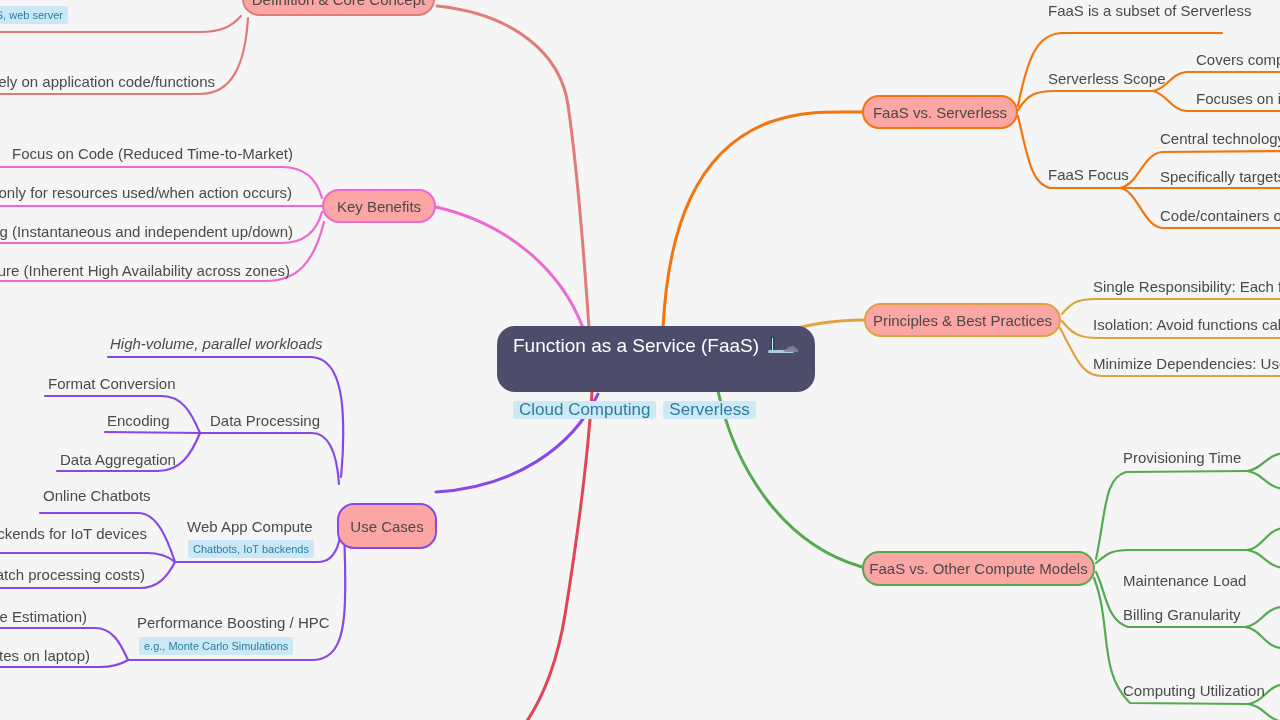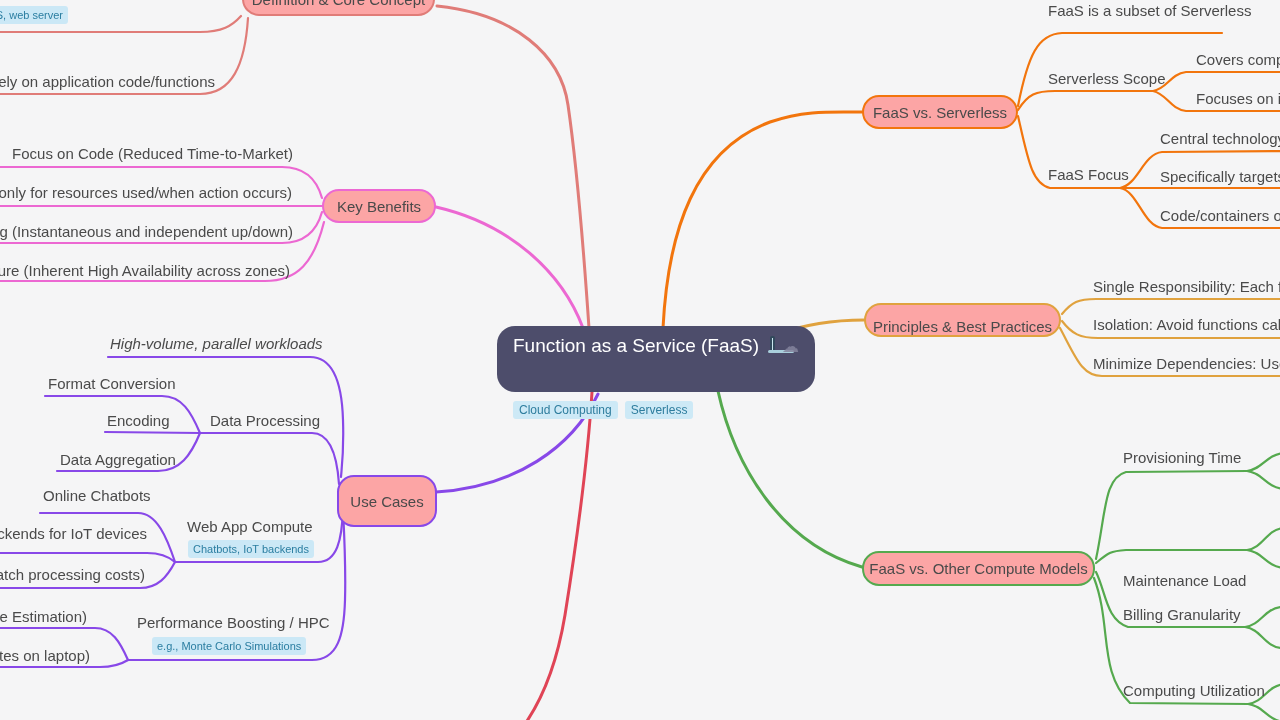--- a/index.html
+++ b/index.html
@@ -13,21 +13,21 @@
         display:flex;align-items:center;justify-content:center;
         font-size:15px;color:#4a4a4a;white-space:nowrap;box-sizing:border-box;}
   .tag{position:absolute;background:#cbe8f6;color:#2b7ea1;font-size:11px;line-height:14px;
        padding:2px 5px;border-radius:3px;white-space:nowrap;}
   .central{position:absolute;left:497px;top:326px;width:318px;height:66px;box-sizing:border-box;
            background:#4d4d6b;border-radius:18px;padding:9px 16px 7px 16px;
            display:flex;flex-direction:column;justify-content:space-between;gap:44px;}
   .central-title{color:#ffffff;font-size:19px;line-height:22px;white-space:nowrap;
                  display:flex;align-items:center;gap:7px;}
   .central-tags{display:flex;gap:7px;}
-  .ctag{background:#cde9f6;color:#2e7d9e;font-size:12px;line-height:14px;
+  .ctag{background:#cde9f6;color:#2e7d9e;font-size:17px;line-height:14px;
         padding:2px 6px;border-radius:3px;white-space:nowrap;}
   .laptop{position:relative;display:inline-block;width:18px;height:12px;background:#c9e7ee;
           border:2px solid #32495c;border-radius:2px;margin-left:4px;top:-2px;}
   .laptop::after{content:"";position:absolute;left:-4px;top:12px;width:26px;height:3px;
                  background:#a9cfdc;border-radius:2px;}
   .cloud{color:#85859e;font-size:17px;line-height:17px;opacity:.85;}
 </style>
 </head>
 <body>
 
@@ -116,27 +116,27 @@
       <span class="ctag">Serverless</span>
     </div>
   </div>
 
   <div class="pill" style="left:242px;top:-18px;width:193px;height:34px;border-color:#E07C78;">
     <span>Definition &amp; Core Concept</span>
   </div>
   <div class="pill" style="left:322px;top:189px;width:114px;height:34px;border-color:#EC68D2;">
     <span>Key Benefits</span>
   </div>
-  <div class="pill" style="left:337px;top:475px;width:100px;height:52px;border-color:#8848E8;">
+  <div class="pill" style="left:337px;top:503px;width:100px;height:46px;border-color:#8848E8;">
     <span>Use Cases</span>
   </div>
   <div class="pill" style="left:862px;top:95px;width:156px;height:34px;border-color:#F2750D;">
     <span>FaaS vs. Serverless</span>
   </div>
-  <div class="pill" style="left:864px;top:303px;width:197px;height:34px;border-color:#E0A23E;align-items:flex-end;">
+  <div class="pill" style="left:864px;top:303px;width:197px;height:34px;border-color:#E0A23E;">
     <span>Principles &amp; Best Practices</span>
   </div>
   <div class="pill" style="left:862px;top:551px;width:233px;height:35px;border-color:#55A94E;">
     <span>FaaS vs. Other Compute Models</span>
   </div>
 
   <span class="tag" style="right:1212px;top:6px;">OS, web server</span>
   <div class="lbl" style="right:1065px;top:72px;">olely on application code/functions</div>
 
   <div class="lbl" style="right:987px;top:144px;">Focus on Code (Reduced Time-to-Market)</div>
@@ -148,21 +148,21 @@
   <div class="lbl" style="left:210px;top:411px;">Data Processing</div>
   <div class="lbl" style="left:48px;top:374px;">Format Conversion</div>
   <div class="lbl" style="left:107px;top:411px;">Encoding</div>
   <div class="lbl" style="left:60px;top:450px;text-align:center;">Data Aggregation</div>
   <div class="lbl" style="left:187px;top:517px;">Web App Compute</div>
   <span class="tag" style="left:188px;top:540px;">Chatbots, IoT backends</span>
   <div class="lbl" style="left:43px;top:486px;">Online Chatbots</div>
   <div class="lbl" style="right:1133px;top:524px;">Backends for IoT devices</div>
   <div class="lbl" style="right:1135px;top:565px;">(batch processing costs)</div>
   <div class="lbl" style="left:137px;top:613px;">Performance Boosting / HPC</div>
-  <span class="tag" style="left:139px;top:637px;margin-left:13px;">e.g., Monte Carlo Simulations</span>
+  <span class="tag" style="left:139px;top:637px;">e.g., Monte Carlo Simulations</span>
   <div class="lbl" style="right:1193px;top:607px;">ice Estimation)</div>
   <div class="lbl" style="right:1190px;top:646px;">utes on laptop)</div>
 
   <div class="lbl" style="left:1048px;top:1px;">FaaS is a subset of Serverless</div>
   <div class="lbl" style="left:1048px;top:69px;">Serverless Scope</div>
   <div class="lbl" style="left:1196px;top:50px;">Covers compu</div>
   <div class="lbl" style="left:1196px;top:89px;">Focuses on inv</div>
   <div class="lbl" style="left:1048px;top:165px;">FaaS Focus</div>
   <div class="lbl" style="left:1160px;top:129px;">Central technology i</div>
   <div class="lbl" style="left:1160px;top:167px;">Specifically targets e</div>

